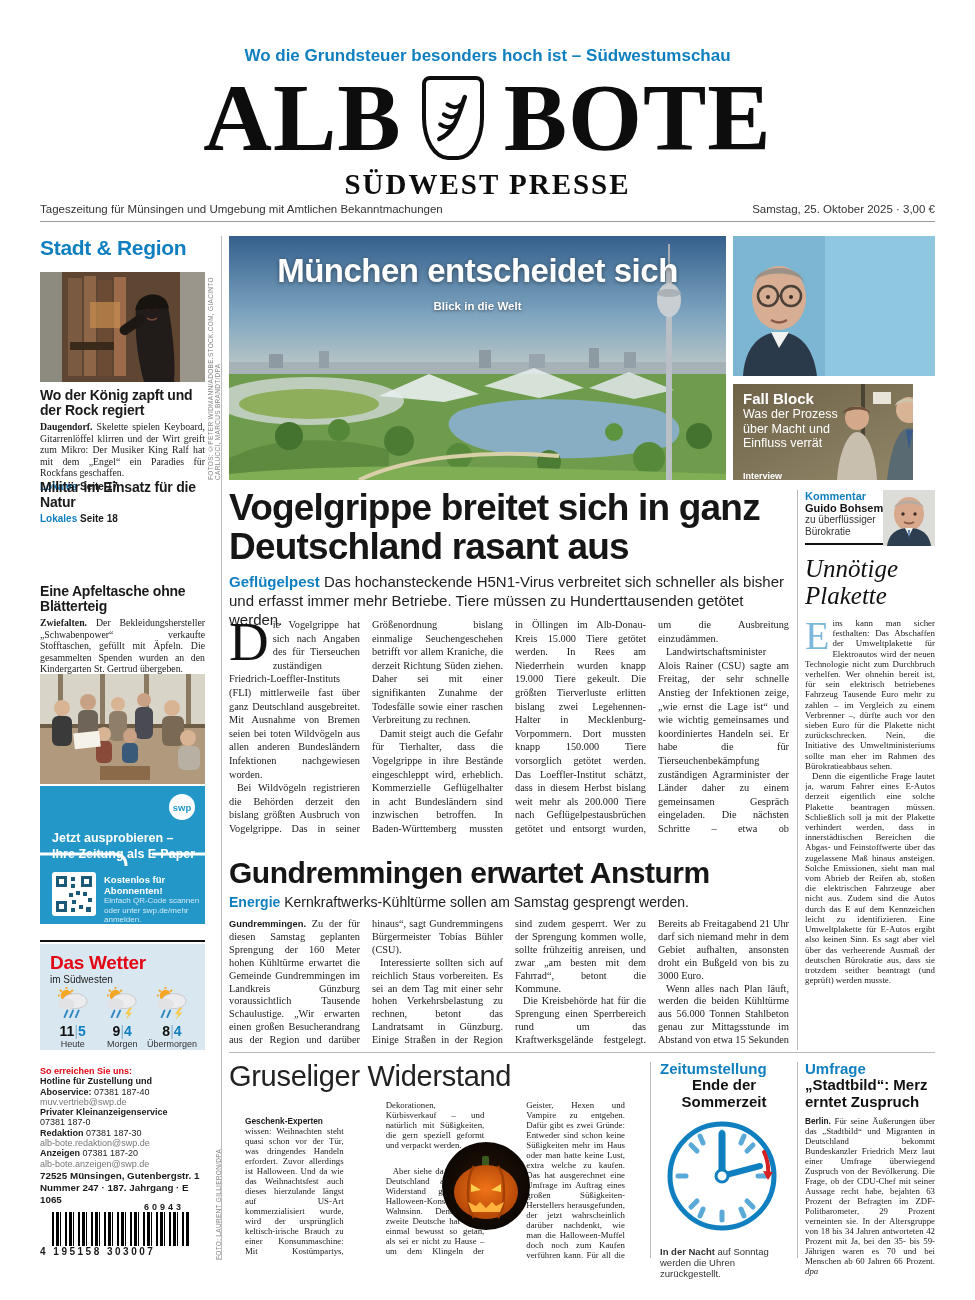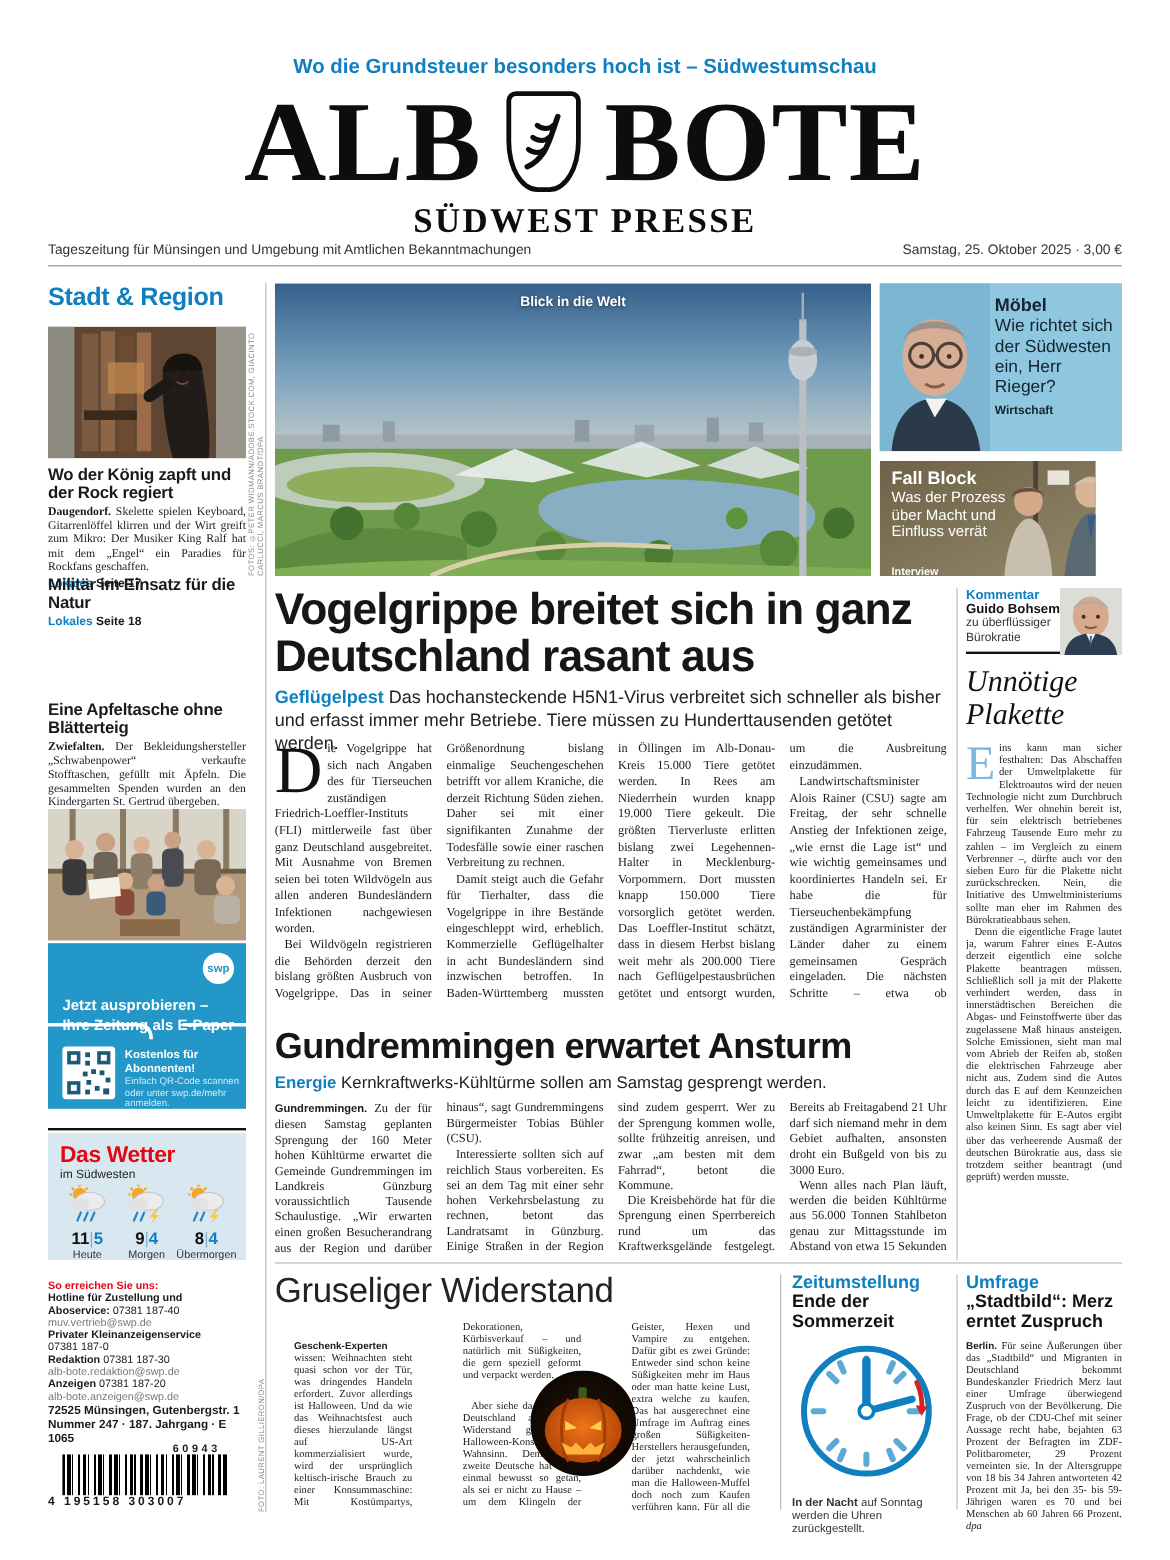--- a/index.html
+++ b/index.html
@@ -104,21 +104,21 @@
   .byline{font-style:italic;}
   
   .hw-head{left:229px;top:1060px;width:412px;font-size:29px;font-weight:normal;color:#222;letter-spacing:-.3px;}
   .hw-cols{left:229px;top:1100px;width:412px;height:160px;column-count:3;column-gap:10px;font-size:8.8px;line-height:10px;overflow:hidden;}
   .hw-cols p{margin:16px;}
   .hw-cols p+p{text-indent:7px;}
   .pumpkin{left:442px;top:1142px;width:88px;height:88px;}
   
   .tc{left:660px;top:1060px;width:128px;}
   .tc-kicker{font-size:15px;font-weight:bold;color:#0f7fc0;}
-  .tc-title{font-size:15px;font-weight:bold;line-height:16.5px;color:#111;}
+  .tc-title{font-size:15px;font-weight:bold;line-height:16.5px;color:#111;text-align:center;}
   .tc-caption{font-size:9.5px;line-height:11px;color:#333;margin-top:4px;}
   
   .sv{left:805px;top:1060px;width:130px;}
   .sv-kicker{font-size:15px;font-weight:bold;color:#0f7fc0;}
   .sv-title{font-size:15px;font-weight:bold;line-height:16.5px;color:#111;}
   .sv-body{margin-top:6px;font-size:8.8px;line-height:10px;}
 </style>
 </head>
 <body>
 
@@ -381,43 +381,39 @@
     <circle cx="470" cy="200" r="13" fill="#44722f"></circle>
       <circle cx="385" cy="196" r="9" fill="#5d9440"></circle>
     <path d="M0,238 C120,226 260,230 497,238 L497,244 L0,244 Z" fill="#7fae55"></path>
     <path d="M130,244 C180,220 260,214 330,220" stroke="#d9cfa8" stroke-width="4" fill="none"></path>
     <rect x="437" y="30" width="6" height="214" fill="#b9bfc4"></rect>
     <ellipse cx="440" cy="64" rx="12" ry="17" fill="#c8ced2"></ellipse>
     <ellipse cx="440" cy="57" rx="12" ry="4" fill="#aab2b7"></ellipse>
     <rect x="439" y="8" width="2" height="24" fill="#a8aeb3"></rect>
   </svg>
   <div class="hero-text">
+    <div class="hero-title">München entscheidet sich</div>
     <div class="hero-kicker">Blick in die Welt</div>
   </div>
 </div>
 
 <div class="abs teaser1">
   <svg width="92" height="140" viewBox="0 0 92 140" style="position:absolute;left:0;top:0;">
     <rect width="92" height="140" fill="#7db6d2"></rect>
     <path d="M10,140 C12,108 30,96 46,96 C64,96 80,108 84,140 Z" fill="#2b3a4a"></path>
     <path d="M38,96 L46,112 L56,96 Z" fill="#f2f2f2"></path>
     <ellipse cx="46" cy="62" rx="27" ry="32" fill="#d7ae93"></ellipse>
     <path d="M20,48 C24,34 68,34 72,48 C70,40 62,32 46,32 C30,32 22,40 20,48 Z" fill="#9b9186"></path>
     <circle cx="35" cy="60" r="10" fill="none" stroke="#4a4038" stroke-width="2.5"></circle>
     <circle cx="58" cy="60" r="10" fill="none" stroke="#4a4038" stroke-width="2.5"></circle>
     <line x1="45" y1="60" x2="48" y2="60" stroke="#4a4038" stroke-width="2.5"></line>
     <circle cx="35" cy="61" r="2" fill="#3a3028"></circle>
       <circle cx="58" cy="61" r="2" fill="#3a3028"></circle>
     <path d="M38,84 q8,5 16,0" stroke="#8a5a48" stroke-width="2.5" fill="none"></path>
   </svg>
-  <div class="t1-text">
-    <div class="t1-kicker">Möbel</div>
-    <div class="t1-title">Wie richtet sich der Südwesten ein, Herr Rieger?</div>
-    <div class="t1-sec">Wirtschaft</div>
-  </div>
 </div>
 
 <div class="abs teaser2">
   <svg width="202" height="96" viewBox="0 0 202 96" preserveAspectRatio="none" style="position:absolute;left:0;top:0;">
     <defs>
         <linearGradient id="olive" x1="0" y1="0" x2="1" y2="1">
           <stop offset="0" stop-color="#6e6248"></stop>
           <stop offset="1" stop-color="#93896a"></stop>
         </linearGradient>
       </defs>

